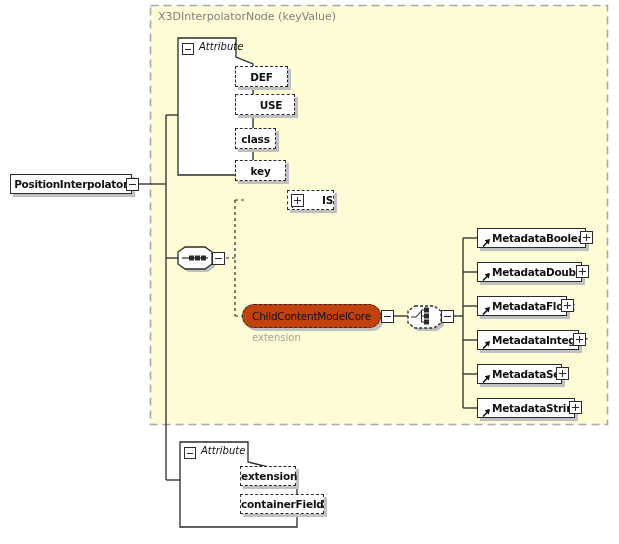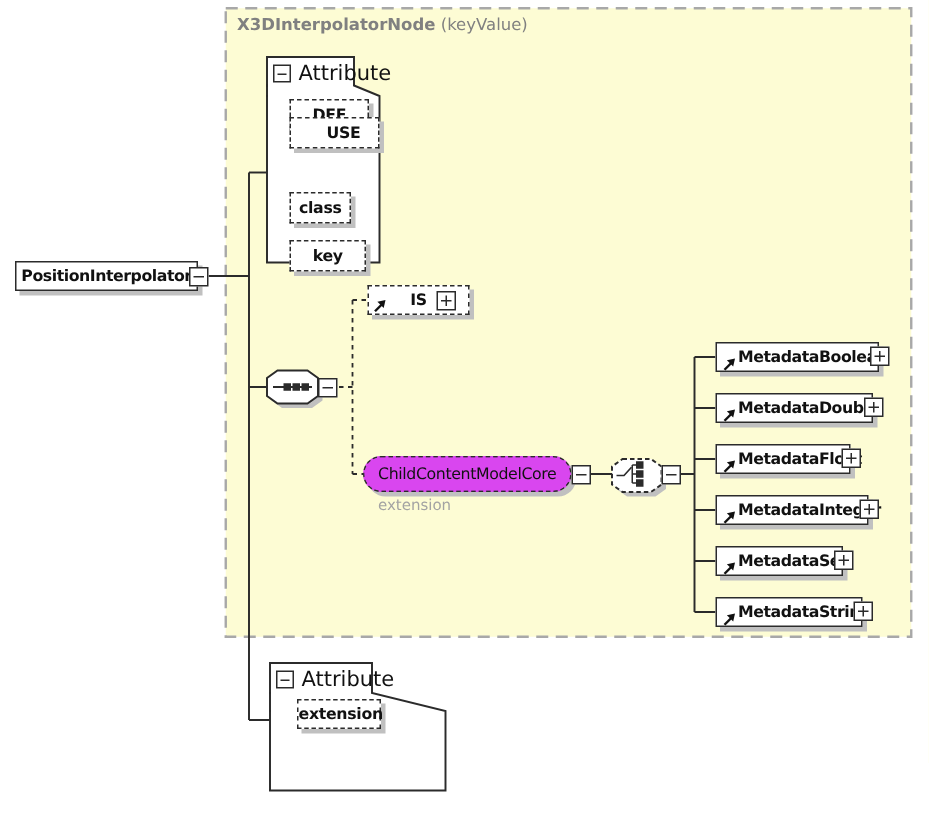--- a/index.html
+++ b/index.html
@@ -14,32 +14,32 @@
   html,body{margin:0;padding:0;background:#fff;}
   body{font-family:"DejaVu Sans","Liberation Sans",sans-serif;}
   .canvas{position:relative;width:619px;height:544px;background:#fff;overflow:hidden;}
   .overlay{position:absolute;left:0;top:0;}
   .abs{position:absolute;box-sizing:border-box;}
   .ebox{background:#fff;border:1px solid var(--line);box-shadow:3px 3px 0 var(--shadow);
         font-weight:bold;font-size:10.5px;letter-spacing:-0.3px;color:var(--text);
         text-align:center;white-space:nowrap;}
   .dashedbox{background:#fff;border:1px dashed var(--line);box-shadow:3px 3px 0 var(--shadow);
         font-weight:bold;font-size:10.5px;letter-spacing:-0.2px;color:var(--text);
-        text-align:center;white-space:nowrap;}
-  .stadium{background:#d946ef;border:1px dashed var(--line);border-radius:12px;
+        text-align:center;white-space:nowrap;margin-left:42px;}
+  .stadium{background:#c2410c;border:1px dashed var(--line);border-radius:12px;
         box-shadow:3px 3px 0 var(--shadow);font-size:10.5px;letter-spacing:-0.25px;
         color:var(--text);text-align:center;white-space:nowrap;}
   .toggle{position:absolute;width:13px;height:13px;background:#fff;border:1px solid var(--line);
         box-sizing:border-box;cursor:pointer;}
   .toggle::before{content:"";position:absolute;left:2px;right:2px;top:50%;margin-top:-0.5px;height:1px;background:var(--line);}
   .toggle.plus::after{content:"";position:absolute;top:2px;bottom:2px;left:50%;margin-left:-0.5px;width:1px;background:var(--line);}
   .toggle.small{width:12px;height:12px;}
   .region-title{font-size:11px;color:var(--title-color);white-space:nowrap;}
-  .region-title b{font-weight:bold;}
-  .tab-label{font-size:14px;color:var(--text);white-space:nowrap;}
+  .region-title b{font-weight:normal;}
+  .tab-label{font-style:italic;font-size:10px;color:var(--text);white-space:nowrap;}
   .annotation{font-size:10px;color:var(--annotation-color);white-space:nowrap;}
   .ref-arrow{position:absolute;left:3px;top:9px;}
 </style>
 </head>
 <body>
 
 <div class="canvas">
 
   <svg class="overlay" width="619" height="544">
 
@@ -93,30 +93,30 @@
   </svg>
 
   <div class="abs region-title" style="left:158px;top:10px;">
     <b>X3DInterpolatorNode</b><span> (keyValue)</span>
   </div>
 
   <div class="abs toggle small" style="left:182px;top:43px;"></div>
   <div class="abs tab-label" style="left:199px;top:41px;">Attribute</div>
 
   <div class="abs dashedbox" style="left:193px;top:66px;width:53px;height:21px;line-height:20px;">DEF</div>
-  <div class="abs dashedbox" style="left:193px;top:78px;width:60px;height:21px;line-height:20px;padding-left:12px;">USE</div>
+  <div class="abs dashedbox" style="left:193px;top:94px;width:60px;height:21px;line-height:20px;padding-left:12px;">USE</div>
   <div class="abs dashedbox" style="left:193px;top:128px;width:41px;height:21px;line-height:20px;">class</div>
   <div class="abs dashedbox" style="left:193px;top:160px;width:51px;height:21px;line-height:20px;">key</div>
 
   <div class="abs ebox" style="left:10px;top:174px;width:122px;height:20px;line-height:19px;">PositionInterpolator</div>
   <div class="abs toggle" style="left:126px;top:178px;"></div>
 
   <div class="abs toggle" style="left:212px;top:252px;"></div>
 
-  <div class="abs dashedbox" style="left:245px;top:190px;width:68px;height:20px;line-height:19px;text-align:center;">
+  <div class="abs dashedbox" style="left:245px;top:190px;width:47px;height:20px;line-height:19px;text-align:right;">
     <svg class="ref-arrow" width="10" height="10" style="top:8px;left:2px;">
       <path d="M2 8.5 L6.5 4" stroke="var(--text)" stroke-width="1.6" fill="none"></path>
       <polygon points="9,1 3.6,2.2 7.8,6.4" fill="var(--text)"></polygon>
     </svg>
     <span>IS</span>
   </div>
   <div class="abs toggle plus" style="left:291px;top:194px;"></div>
 
   <div class="abs stadium" style="left:242px;top:304px;width:139px;height:24px;line-height:23px;">ChildContentModelCore</div>
   <div class="abs toggle" style="left:381px;top:310px;"></div>
@@ -175,14 +175,15 @@
         <polygon points="9,1 3.6,2.2 7.8,6.4" fill="var(--text)"></polygon>
       </svg>
     <span>MetadataString</span>
   </div>
   <div class="abs toggle plus" style="left:569px;top:401px;"></div>
 
   <div class="abs toggle small" style="left:184px;top:447px;"></div>
   <div class="abs tab-label" style="left:201px;top:445px;">Attribute</div>
 
   <div class="abs dashedbox" style="left:198px;top:466px;width:56px;height:20px;line-height:19px;">extension</div>
+  <div class="abs dashedbox" style="left:198px;top:494px;width:84px;height:20px;line-height:19px;">containerField</div>
 
 </div>
 
 </body></html>

